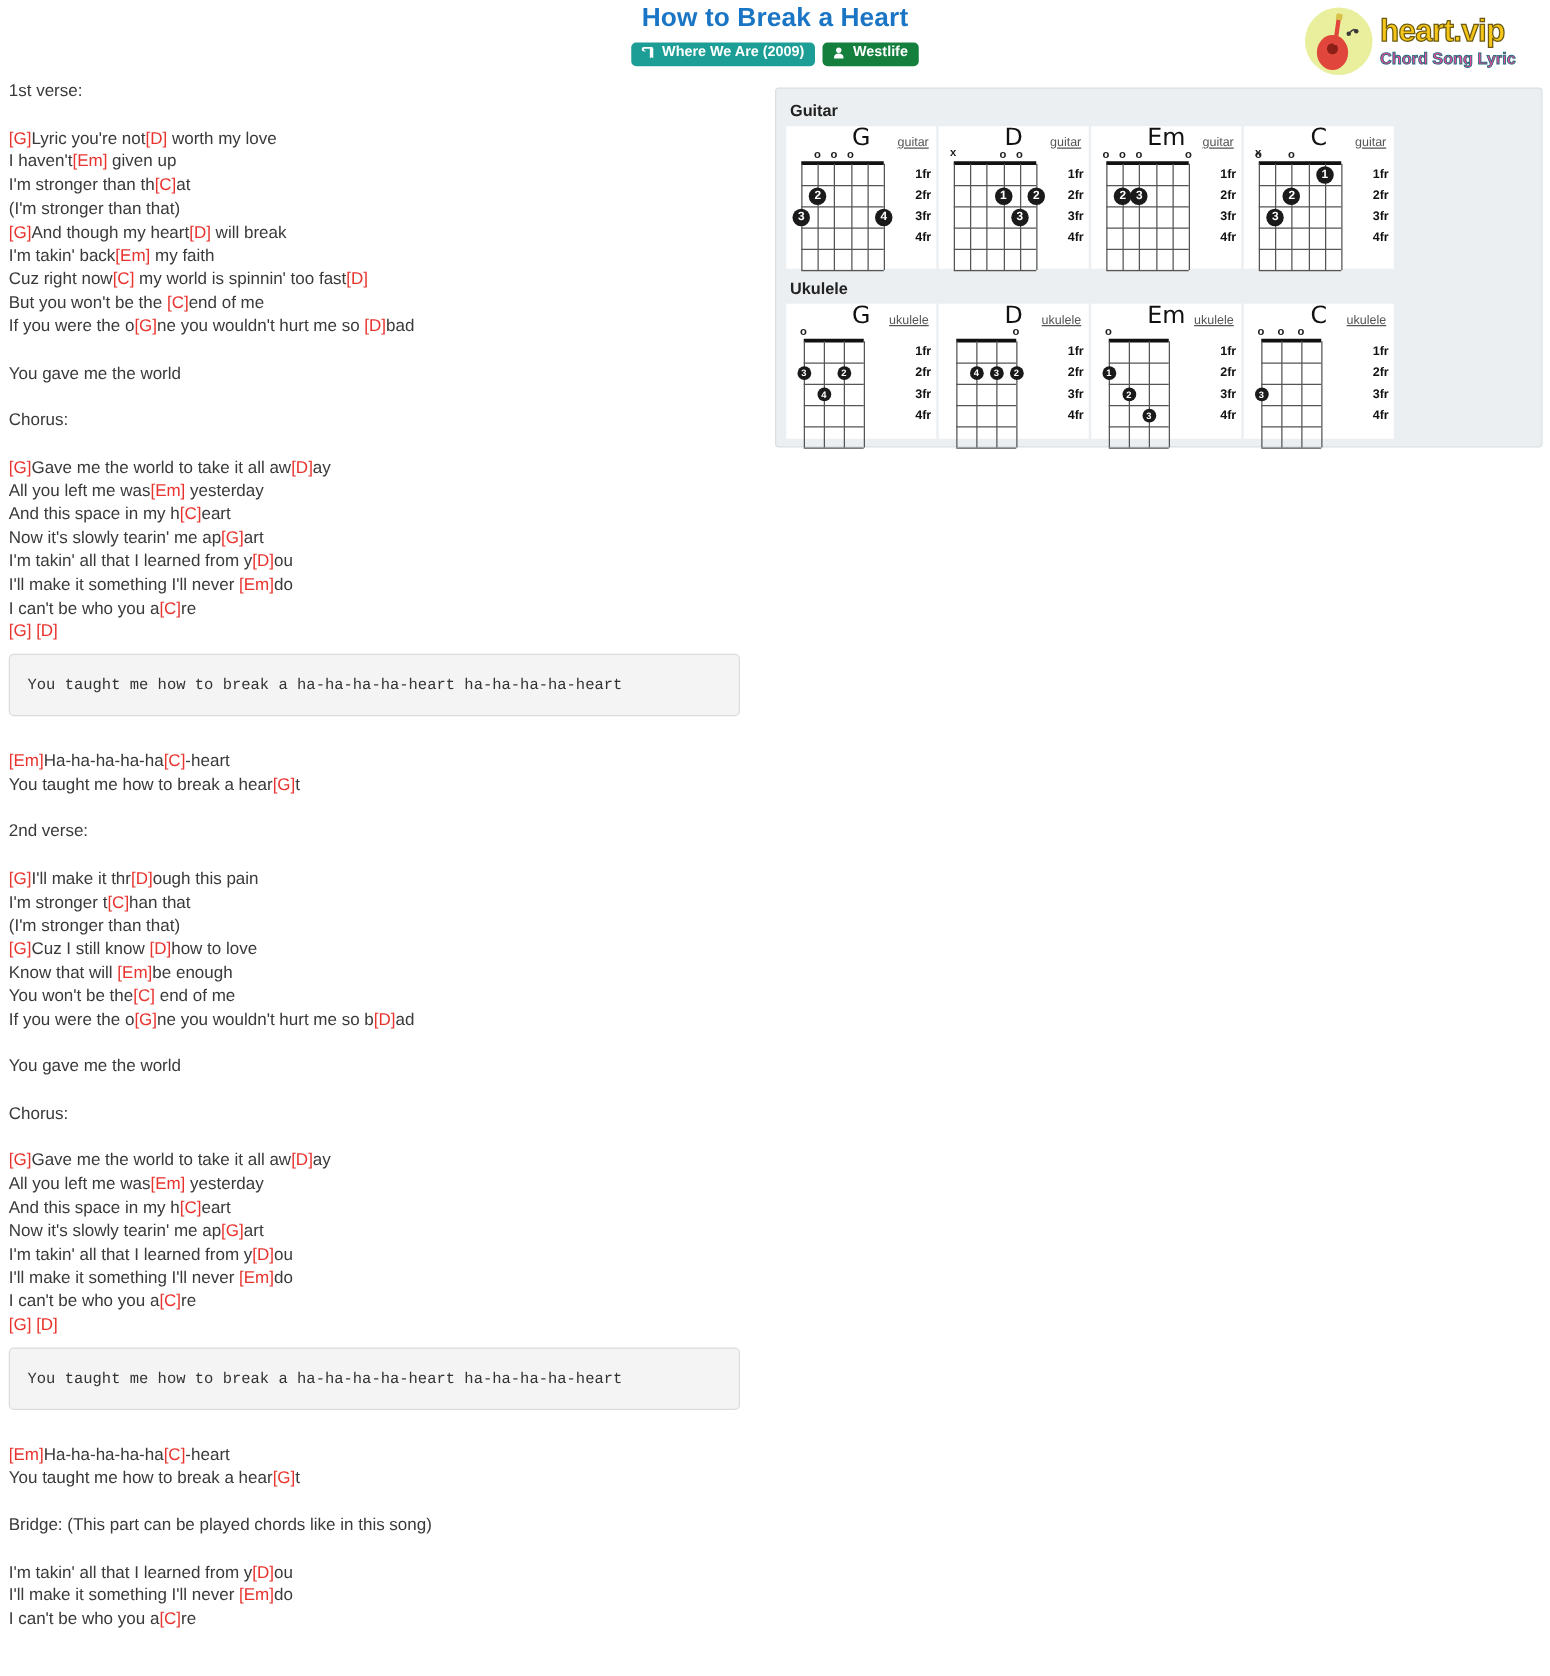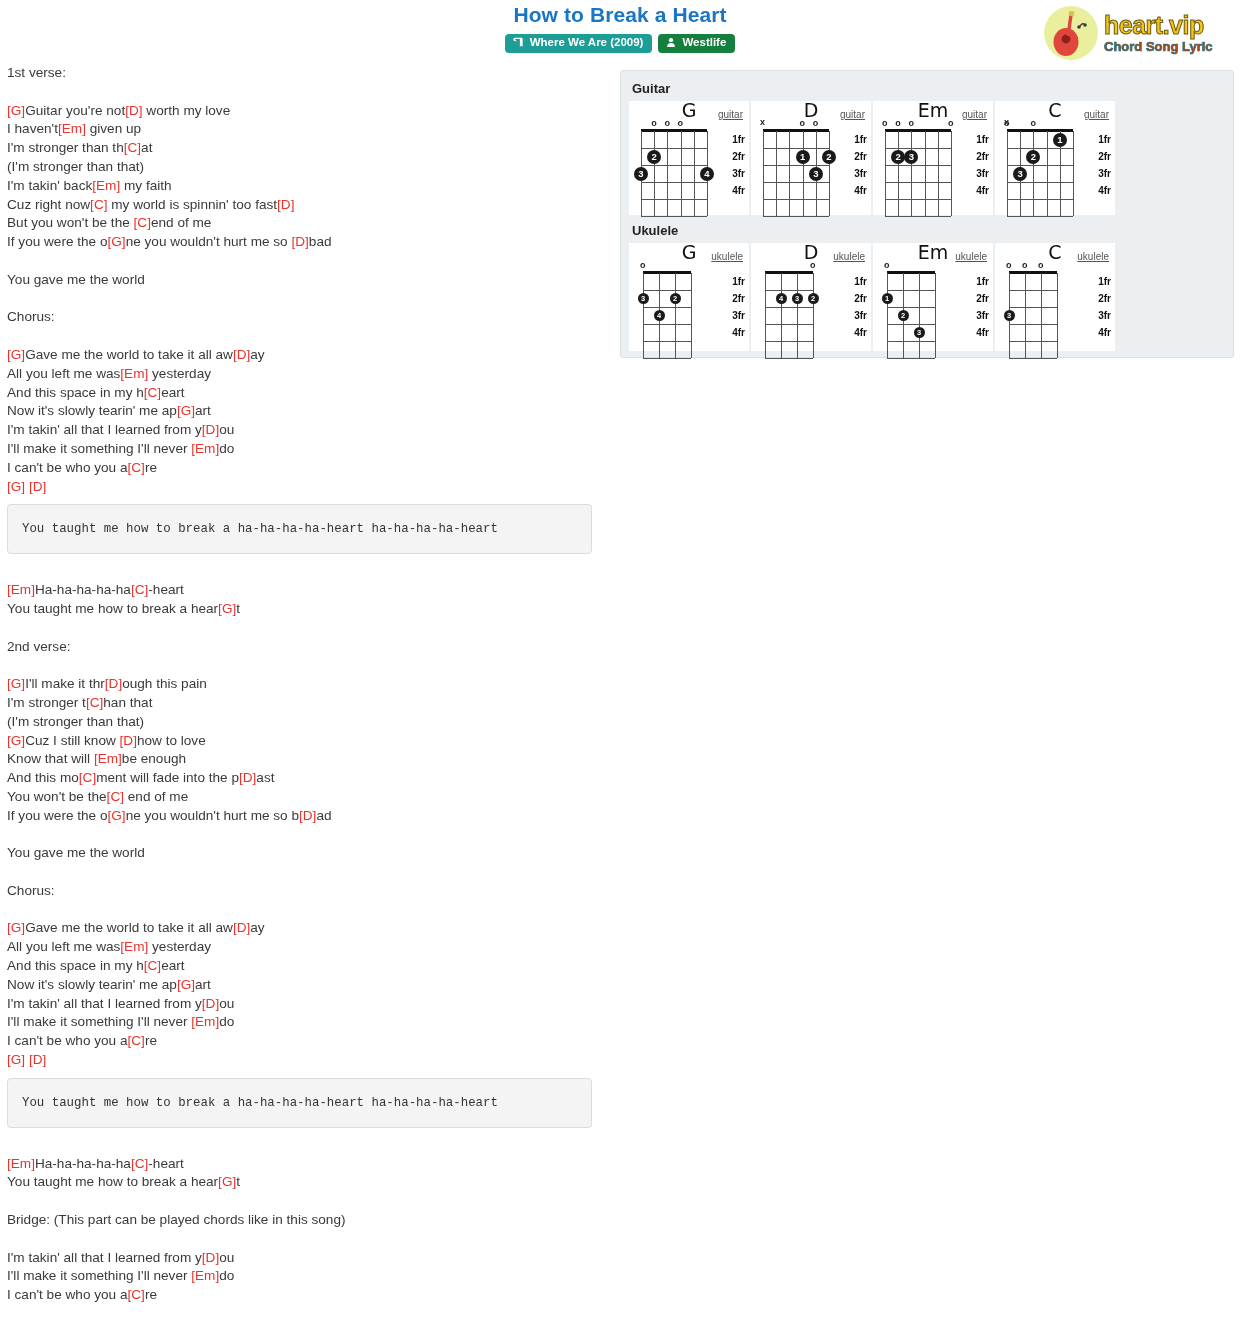--- a/index.html
+++ b/index.html
@@ -48,21 +48,21 @@
     background:#e9ef9c;
     position:relative;flex:none;
   }
   .logo-text{line-height:1;}
   .logo-main{
     font-size:25px;font-weight:bold;color:#f5c518;
     -webkit-text-stroke:1px #6b5a10;
     letter-spacing:-.5px;
   }
   .logo-sub{
-    font-size:13px;font-weight:bold;color:#c2410c;
+    font-size:13px;font-weight:bold;color:#ec4899;
     -webkit-text-stroke:.7px #1d6f7d;
     margin-top:2px;letter-spacing:0px;
   }
 
   
   .lyrics{
     position:absolute;left:7px;top:64px;width:600px;
     font-size:13.6px;line-height:18.8px;
     color:#3a3a3a;
   }
@@ -180,24 +180,25 @@
     <span class="logo-text">
       <div class="logo-main">heart.vip</div>
       <div class="logo-sub">Chord Song Lyric</div>
     </span>
   </a>
 </div>
 
 <div class="lyrics" id="lyrics">
     <div>1st verse:</div>
     <div class="blank"></div>
-    <div><span class="ch">[G]</span><span>Guitar you're not</span><span class="ch">[D]</span><span> worth my love</span></div>
+    <div><span class="ch">[G]</span><span>Lyric you're not</span><span class="ch">[D]</span><span> worth my love</span></div>
     <div><span>I haven't</span><span class="ch">[Em]</span><span> given up</span></div>
     <div><span>I'm stronger than th</span><span class="ch">[C]</span><span>at</span></div>
     <div>(I'm stronger than that)</div>
+    <div><span class="ch">[G]</span><span>And though my heart</span><span class="ch">[D]</span><span> will break</span></div>
     <div><span>I'm takin' back</span><span class="ch">[Em]</span><span> my faith</span></div>
     <div><span>Cuz right now</span><span class="ch">[C]</span><span> my world is spinnin' too fast</span><span class="ch">[D]</span></div>
     <div><span>But you won't be the </span><span class="ch">[C]</span><span>end of me</span></div>
     <div><span>If you were the o</span><span class="ch">[G]</span><span>ne you wouldn't hurt me so </span><span class="ch">[D]</span><span>bad</span></div>
     <div class="blank"></div>
     <div>You gave me the world</div>
     <div class="blank"></div>
     <div>Chorus:</div>
     <div class="blank"></div>
     <div><span class="ch">[G]</span><span>Gave me the world to take it all aw</span><span class="ch">[D]</span><span>ay</span></div>
@@ -213,21 +214,20 @@
     <div><span class="ch">[Em]</span><span>Ha-ha-ha-ha-ha</span><span class="ch">[C]</span><span>-heart</span></div>
     <div><span>You taught me how to break a hear</span><span class="ch">[G]</span><span>t</span></div>
     <div class="blank"></div>
     <div>2nd verse:</div>
     <div class="blank"></div>
     <div><span class="ch">[G]</span><span>I'll make it thr</span><span class="ch">[D]</span><span>ough this pain</span></div>
     <div><span>I'm stronger t</span><span class="ch">[C]</span><span>han that</span></div>
     <div>(I'm stronger than that)</div>
     <div><span class="ch">[G]</span><span>Cuz I still know </span><span class="ch">[D]</span><span>how to love</span></div>
     <div><span>Know that will </span><span class="ch">[Em]</span><span>be enough</span></div>
-    <div><span>And this mo</span><span class="ch">[C]</span><span>ment will fade into the p</span><span class="ch">[D]</span><span>ast</span></div>
     <div><span>You won't be the</span><span class="ch">[C]</span><span> end of me</span></div>
     <div><span>If you were the o</span><span class="ch">[G]</span><span>ne you wouldn't hurt me so b</span><span class="ch">[D]</span><span>ad</span></div>
     <div class="blank"></div>
     <div>You gave me the world</div>
     <div class="blank"></div>
     <div>Chorus:</div>
     <div class="blank"></div>
     <div><span class="ch">[G]</span><span>Gave me the world to take it all aw</span><span class="ch">[D]</span><span>ay</span></div>
     <div><span>All you left me was</span><span class="ch">[Em]</span><span> yesterday</span></div>
     <div><span>And this space in my h</span><span class="ch">[C]</span><span>eart</span></div>

